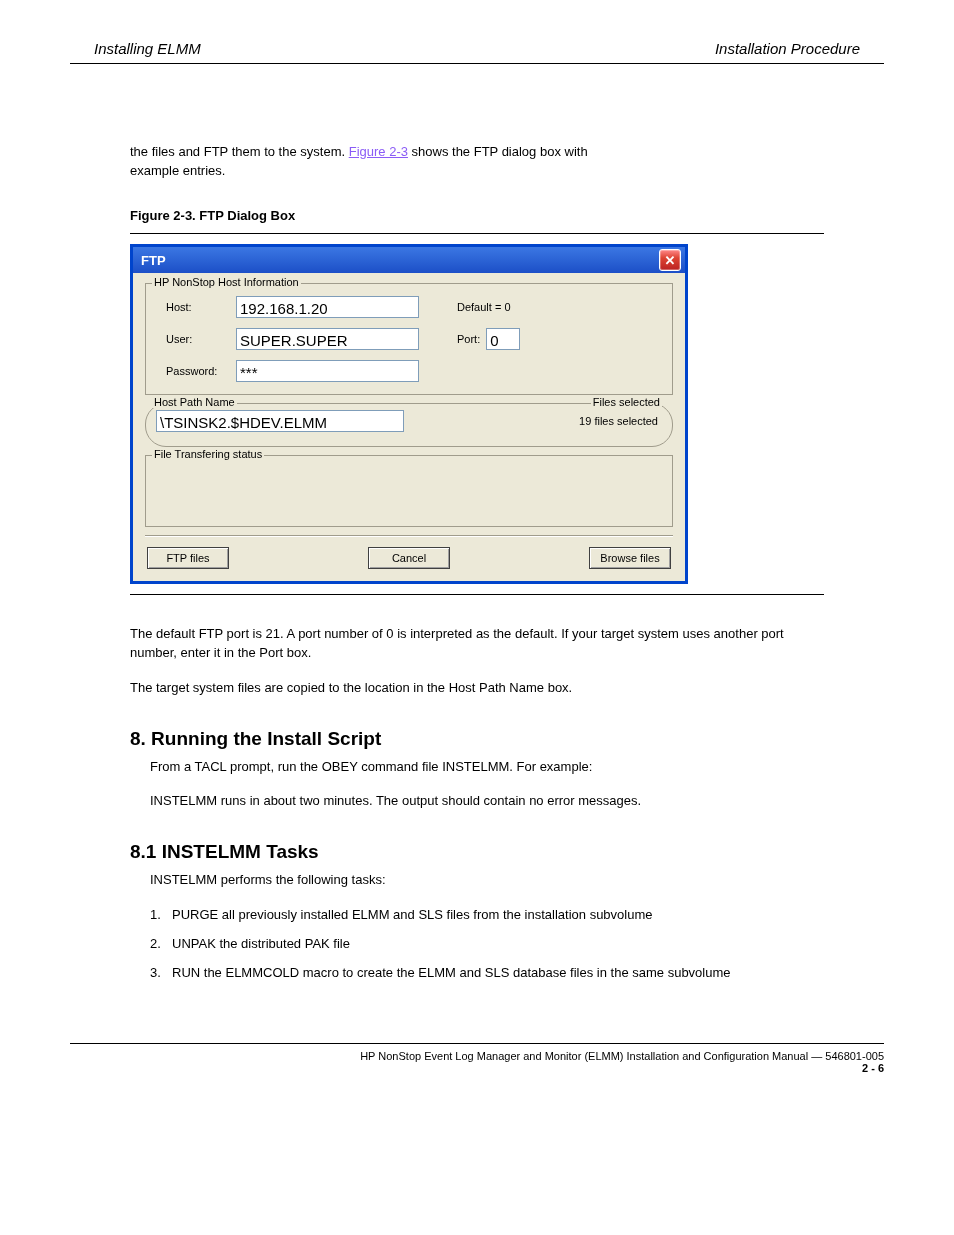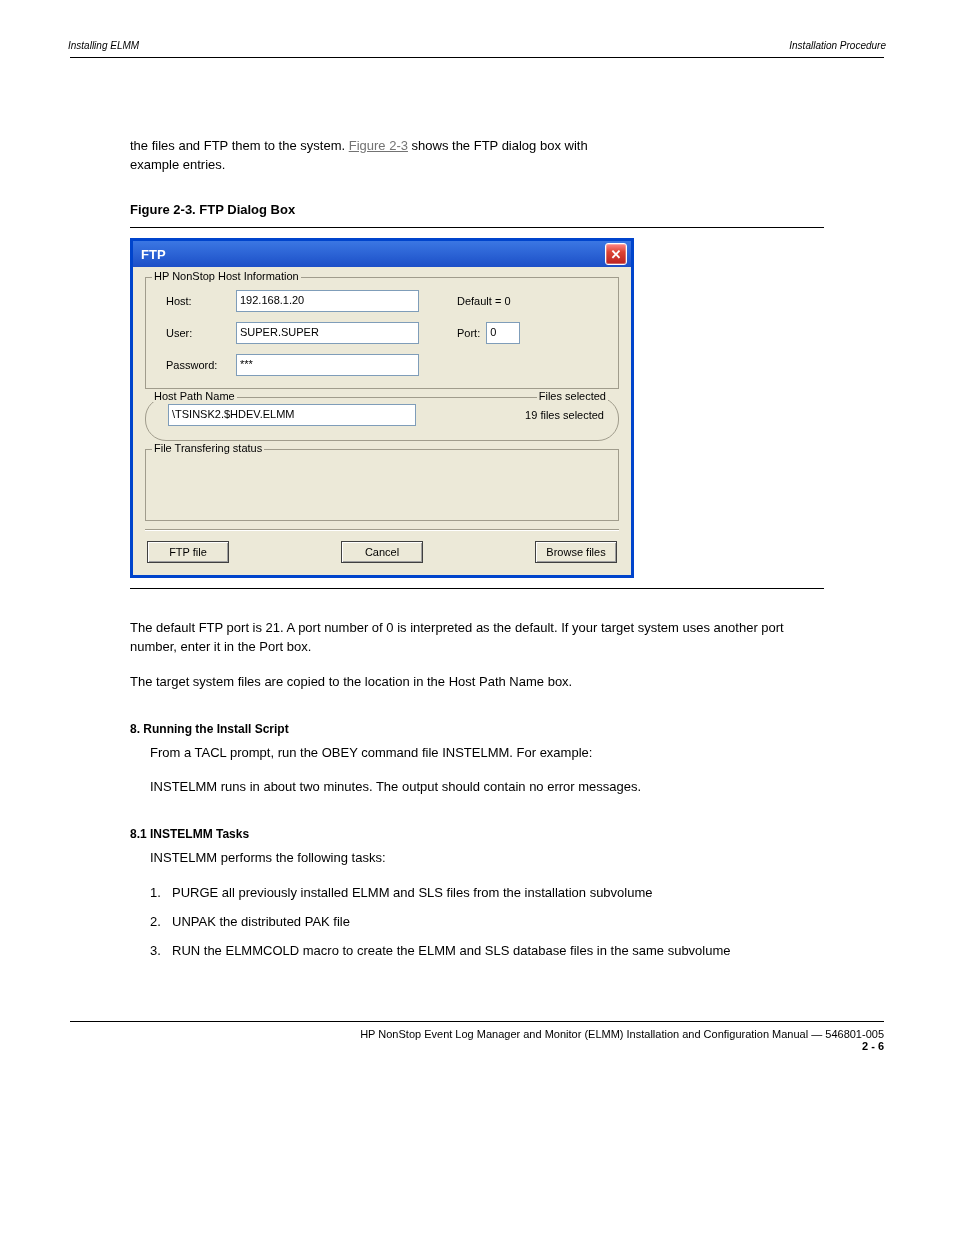--- a/index.html
+++ b/index.html
@@ -11,42 +11,42 @@
     width: 954px;
     background: #fff;
   }
   .page {
     padding: 60px 70px 0 70px;
   }
   .intro-line {
     margin: 0 0 4px 0;
   }
   .intro-line .link {
-    color: #737373;
+    color: #8b5cf6;
     text-decoration: underline;
   }
   .figure-caption {
     font-weight: bold;
     margin: 30px 0 10px 60px;
   }
   .hr {
     border: none;
     border-top: 1px solid #000;
     margin: 6px 60px 10px 60px;
   }
   .hr2 {
     border: none;
     border-top: 1px solid #000;
     margin: 10px 60px 30px 60px;
   }
 
   
   .dialog-wrap {
     margin-left: 60px;
-    width: 504px;
+    width: 558px;
   }
   .dialog {
     border: 3px solid #0044CC;
     background: #ECE9D8;
     font-family: Tahoma, Arial, sans-serif;
     font-size: 11px;
   }
   .titlebar {
     background: linear-gradient(to bottom, #3B77E3 0%, #1C4FC7 100%);
     color: #fff;
@@ -109,21 +109,21 @@
   .hostrow .side {
     margin-left: 38px;
     display: flex;
     align-items: center;
     gap: 6px;
   }
   .winput {
     border: 1px solid #7F9DB9;
     background: #fff;
     font-family: Tahoma, Arial, sans-serif;
-    font-size: 11px;
+    font-size: 15px;
     padding: 3px 3px;
     height: 14px;
     box-sizing: content-box;
     display: inline-block;
   }
   .portinput {
     width: 26px;
   }
 
   .pathbox {
@@ -133,21 +133,20 @@
   .pathbox .hint {
     margin: 4px 0 6px 12px;
   }
   .pathbox .row2 {
     display: flex;
     justify-content: space-between;
     align-items: center;
   }
   .pathbox .pathinput {
     width: 240px;
-    margin-left: 12px;
   }
   .pathbox .filesel {
     margin-right: 4px;
   }
 
   .statusbox {
     height: 46px;
   }
 
   .sep {
@@ -174,34 +173,34 @@
 
   
   .para {
     margin: 0 60px 16px 60px;
     line-height: 1.45;
   }
   h3.sec {
     margin: 30px 60px 8px 60px;
     font-family: Arial, sans-serif;
     font-weight: bold;
-    font-size: 12px;
+    font-size: 19px;
   }
   .indent { margin-left: 80px; margin-right: 60px; }
   .numlist { margin: 6px 60px 16px 80px; line-height:1.45; }
   .numlist .item { margin-bottom: 10px; display:flex; }
   .numlist .num { width: 22px; flex-shrink:0; }
   .code { font-family: "Courier New", monospace; }
 
   .header {
     display: flex;
     justify-content: space-between;
-    font-size: 10px;
+    font-size: 15px;
     font-style: italic;
-    padding: 0 68px;
+    padding: 0 94px;
     margin-top: 40px;
     margin-bottom: 6px;
   }
   .header-rule {
     border-top: 1px solid #000;
     margin: 0 70px 20px 70px;
   }
 
   .footer {
     margin-top: 60px;
@@ -283,21 +282,21 @@
           </div>
         </div>
 
         <div class="groupbox statusbox">
           <span class="legend">File Transfering status</span>
         </div>
 
         <div class="sep"></div>
 
         <div class="btnrow">
-          <div class="wbtn">FTP file</div>
+          <div class="wbtn">FTP files</div>
           <div class="wbtn">Cancel</div>
           <div class="wbtn">Browse files</div>
         </div>
 
       </div>
     </div>
   </div>
 
   <hr class="hr2">
 

